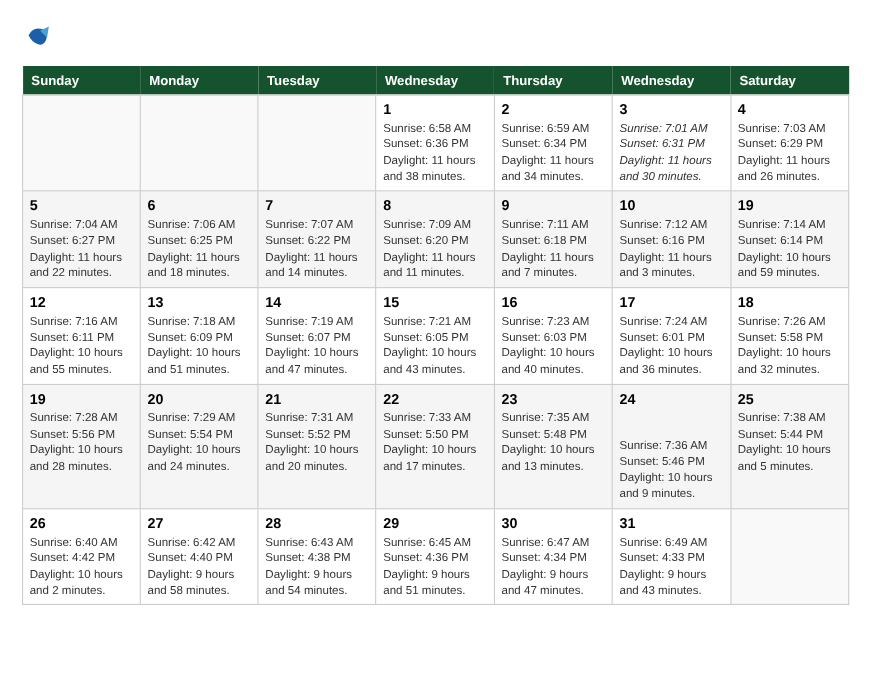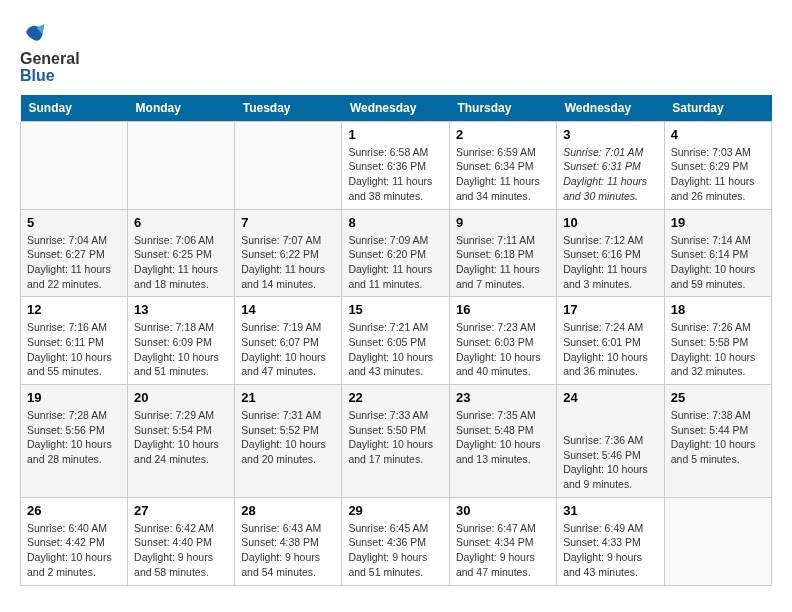--- a/index.html
+++ b/index.html
@@ -43,21 +43,21 @@
     .location {
       font-size: 15px;
       color: #444;
     }
     .calendar {
       width: 100%;
       border-collapse: collapse;
       font-size: 11px;
     }
     .calendar th {
-      background-color: #0369a1;
+      background-color: #14532d;
       color: #fff;
       text-align: left;
       padding: 6px 8px;
       font-size: 12px;
       font-weight: bold;
     }
     .calendar td {
       border: 1px solid #ccc;
       vertical-align: top;
       padding: 5px 6px;
@@ -87,24 +87,20 @@
 <body>
 
 <div class="header">
   <div class="logo">
     <div class="logo-text">
       <span class="logo-general"></span>
       <svg class="logo-icon" viewBox="0 0 30 30" xmlns="http://www.w3.org/2000/svg">
         <path d="M5 15 Q10 5 20 8 Q28 10 25 20 Q22 28 15 25 Q8 22 5 15Z" fill="#1a5fa8"></path>
         <path d="M18 10 L28 5 L26 18Z" fill="#4a9fd4"></path>
       </svg>
-      <div>
-        <div style="color:#333;font-size:16px;font-weight:bold;line-height:1.1;">General</div>
-        <div style="color:#1a5fa8;font-size:16px;font-weight:bold;line-height:1.1;">Blue</div>
-      </div>
     </div>
   </div>
   <div class="title-block">
     <div class="month-title"></div>
     <div class="location"></div>
   </div>
 </div>
 
 <table class="calendar">
   <thead>

